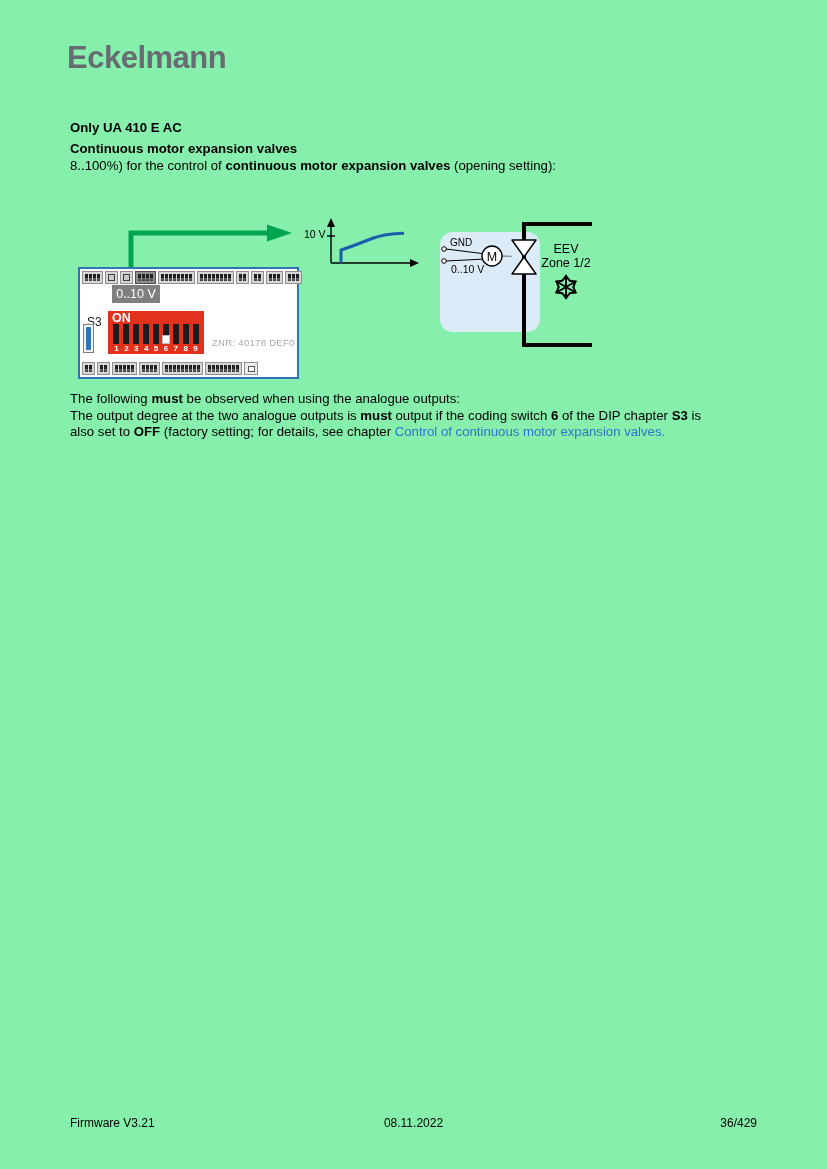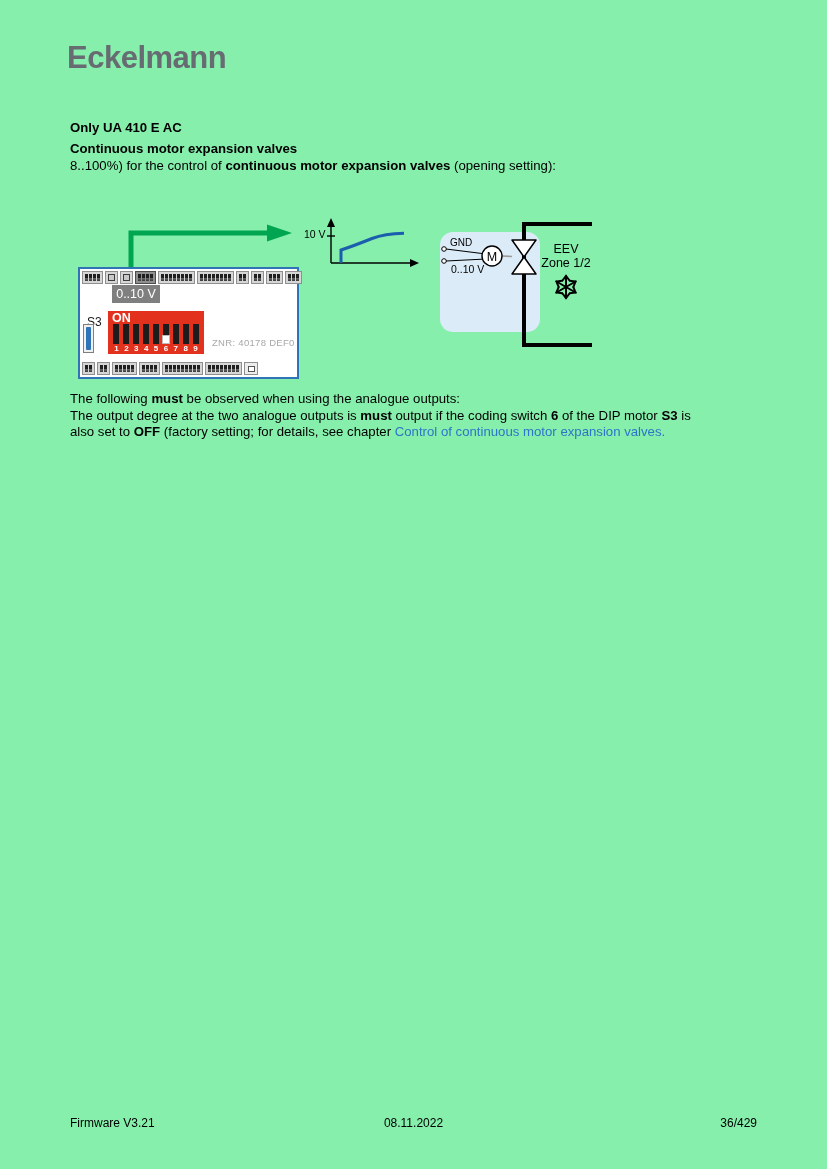--- a/index.html
+++ b/index.html
@@ -272,21 +272,21 @@
           <span class="pin"></span>
         </div>
         <div class="connector usb">
           <span class="usb-box"></span>
         </div>
       </div>
   </div>
 
   <div id="note" class="abs">
     <div class="txt-line"><span>The following </span><span style="font-weight: bold;">must</span><span> be observed when using the analogue outputs:</span></div>
-    <div class="txt-line"><span>The output degree at the two analogue outputs is </span><span style="font-weight: bold;">must</span><span> output if the coding switch </span><span style="font-weight: bold;">6</span><span> of the DIP motor </span><span style="font-weight: bold;">S3</span><span> is</span></div>
+    <div class="txt-line"><span>The output degree at the two analogue outputs is </span><span style="font-weight: bold;">must</span><span> output if the coding switch </span><span style="font-weight: bold;">6</span><span> of the DIP chapter </span><span style="font-weight: bold;">S3</span><span> is</span></div>
     <div class="txt-line"><span>also set to </span><span style="font-weight: bold;">OFF</span><span> (factory setting; for details, see chapter </span><span class="doc-link">Control of continuous motor expansion valves.</span></div>
   </div>
 
   <div id="footer" class="abs">
     <div class="f-left">Firmware V3.21</div>
     <div class="f-center">08.11.2022</div>
     <div class="f-right">36/429</div>
   </div>
 
 </div>

